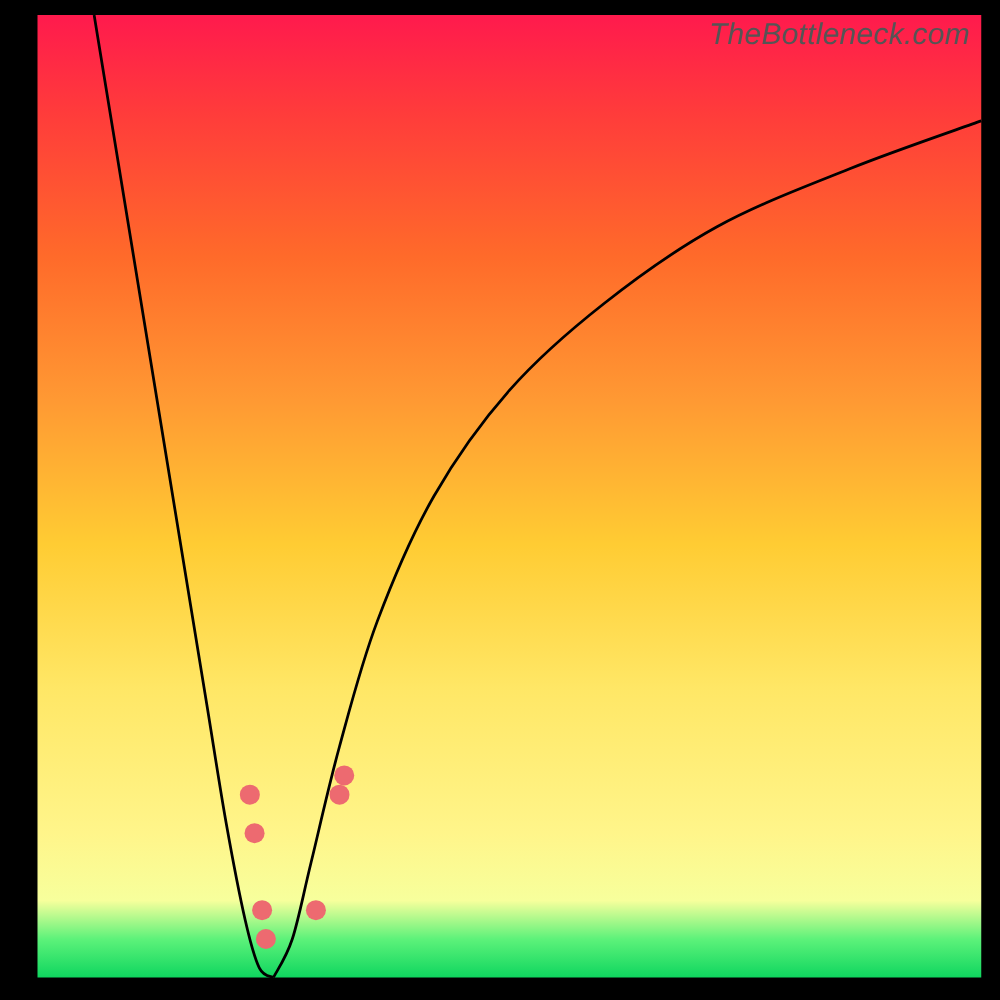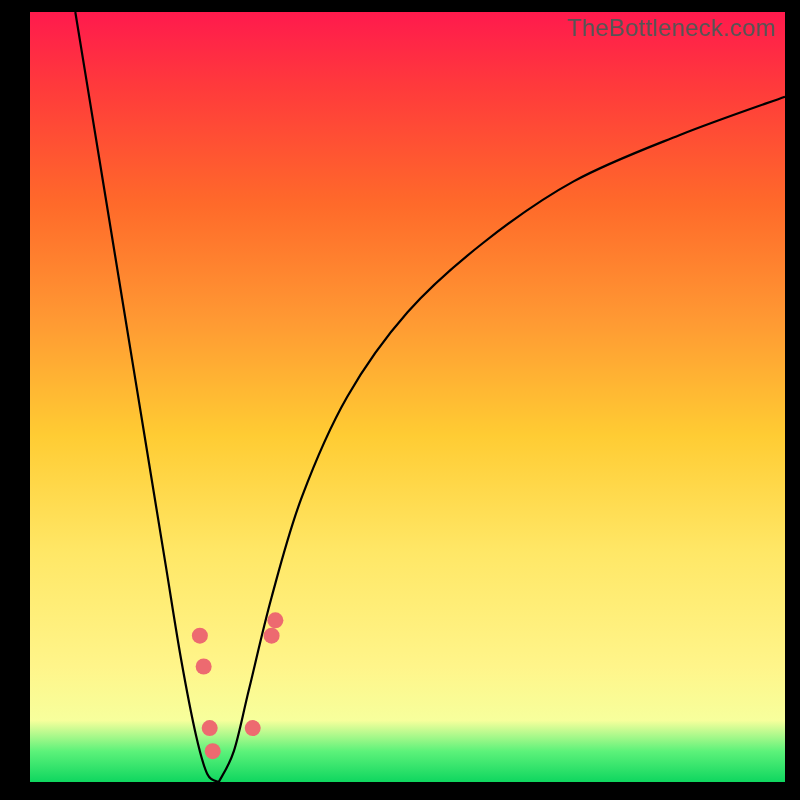--- a/index.html
+++ b/index.html
@@ -31,20 +31,21 @@
   }
   .watermark {
     position: absolute;
     top: 14px;
     right: 24px;
     color: #555;
     font-size: 24px;
     font-weight: 400;
     letter-spacing: 0.2px;
     user-select: none;
+    font-style: italic;
   }
   svg.plot {
     position: absolute;
     left: 30px;
     top: 12px;
     width: 755px;
     height: 770px;
     overflow: visible;
   }
   .curve {

